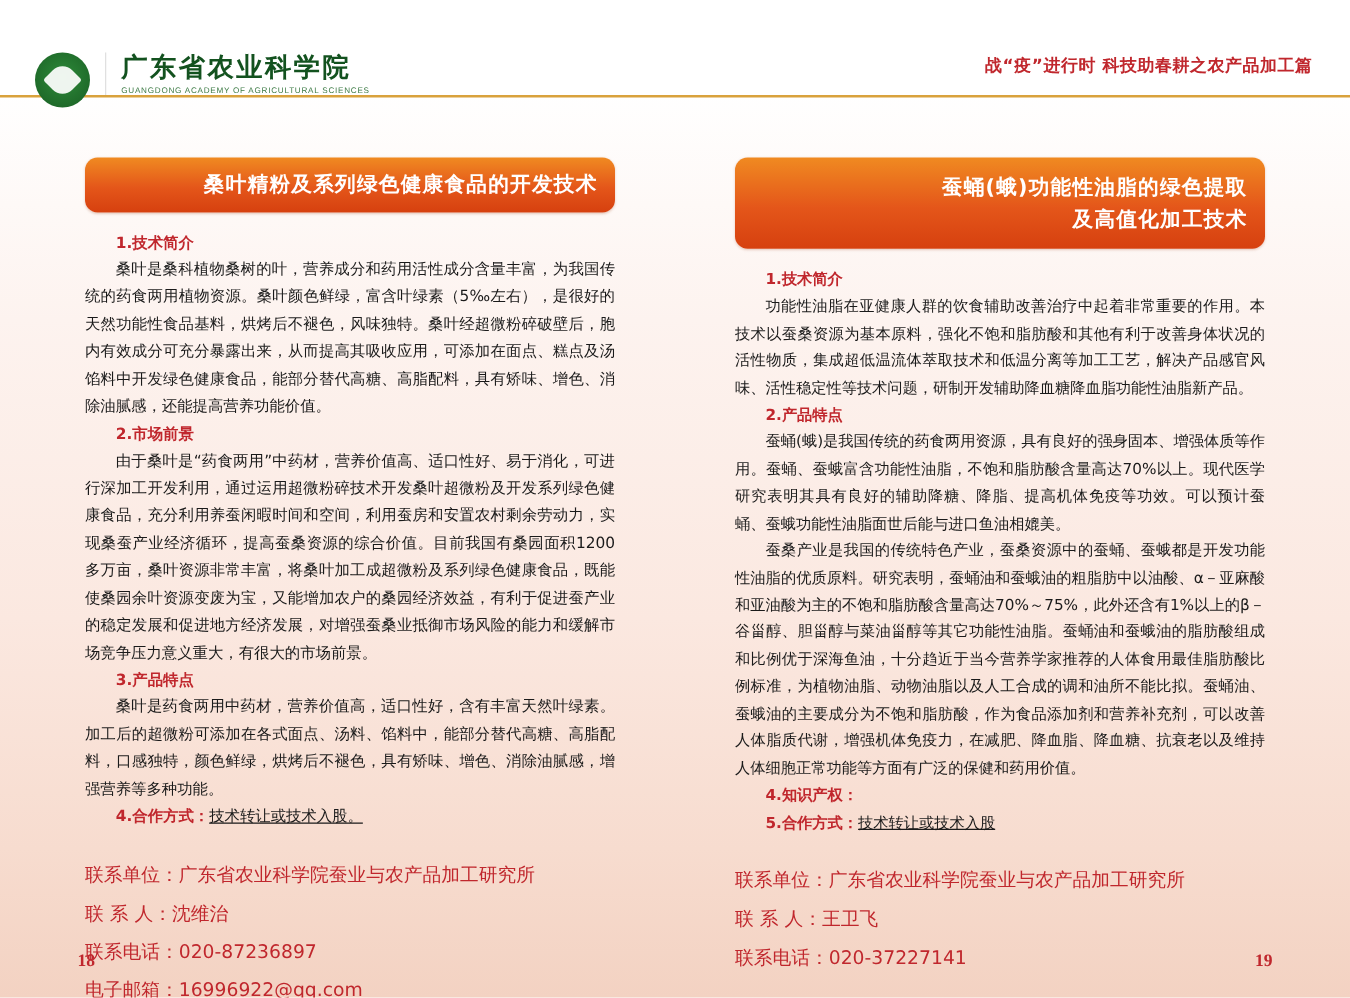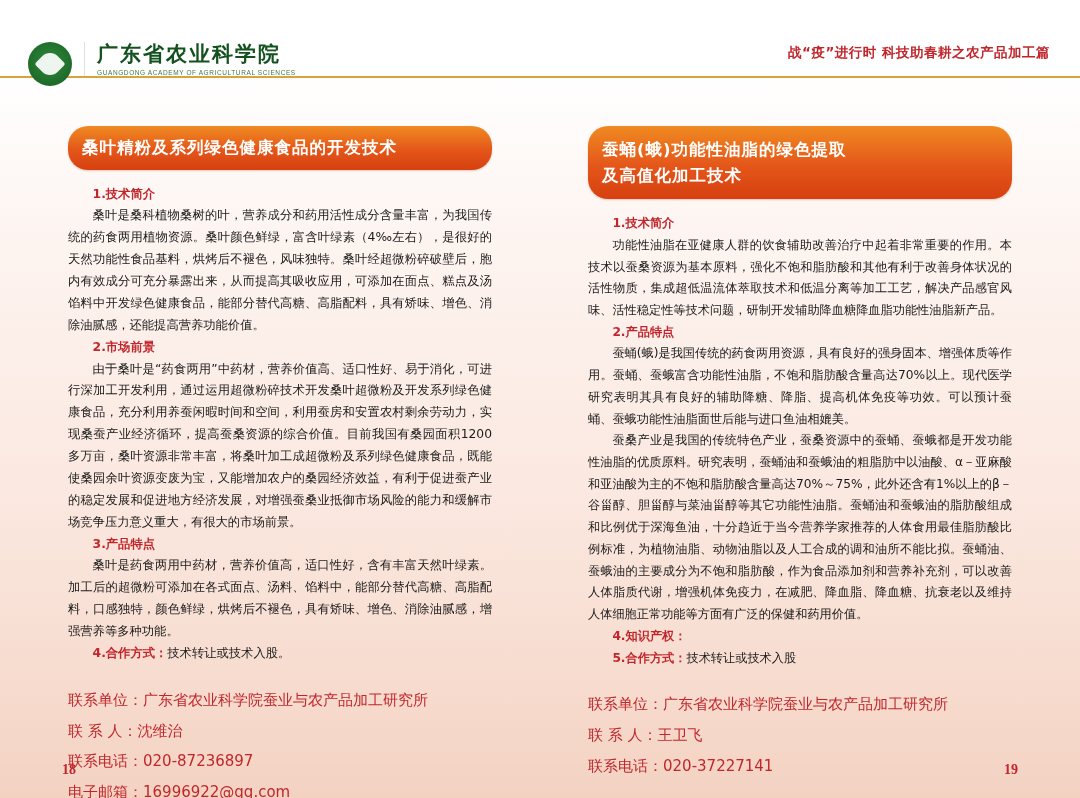--- a/index.html
+++ b/index.html
@@ -103,23 +103,23 @@
     top: 0;
     width: 540px;
     height: 720px;
     box-sizing: border-box;
   }
   .col-left  { left: 0; padding: 48px 48px 0 68px; }
   .col-right { left: 540px; padding: 48px 68px 0 48px; }
 
   .banner {
     background: linear-gradient(180deg, #f08a21 0%, #e4561a 55%, #d6400f 100%);
-    border-radius: 20px;
+    border-radius: 10px;
     color: #ffffff;
-    text-align: left;
+    text-align: right;
     padding: 9px 14px;
     font-family: "DejaVu Sans", "Liberation Sans", sans-serif;
     font-size: 16.5px;
     font-weight: bold;
     letter-spacing: 1px;
     line-height: 1.55;
     box-shadow: 0 1px 2px rgba(150,60,20,.25);
   }
   .banner-2line { padding: 11px 14px; }
 
@@ -137,20 +137,21 @@
   }
   p.head-line {
     margin: 0;
     color: #c0272d;
     font-weight: bold;
     text-indent: 2em;
   }
   p.head-line .body-run {
     color: #1a1a1a;
     font-weight: normal;
+    text-decoration: underline;
   }
   .contact {
     margin-top: 20px;
     font-family: "DejaVu Sans", "Liberation Sans", sans-serif;
     font-size: 15px;
     line-height: 2.05;
     color: #c0272d;
     font-weight: normal;
   }
   .contact div { white-space: nowrap; }
@@ -186,21 +187,21 @@
     </div>
   </div>
 
   <div class="columns">
 
     <div class="col col-left">
       <div class="banner">桑叶精粉及系列绿色健康食品的开发技术</div>
 
       <div class="body-text">
         <p class="head-line">1.技术简介</p>
-        <p class="para">桑叶是桑科植物桑树的叶，营养成分和药用活性成分含量丰富，为我国传统的药食两用植物资源。桑叶颜色鲜绿，富含叶绿素（4‰左右），是很好的天然功能性食品基料，烘烤后不褪色，风味独特。桑叶经超微粉碎破壁后，胞内有效成分可充分暴露出来，从而提高其吸收应用，可添加在面点、糕点及汤馅料中开发绿色健康食品，能部分替代高糖、高脂配料，具有矫味、增色、消除油腻感，还能提高营养功能价值。</p>
+        <p class="para">桑叶是桑科植物桑树的叶，营养成分和药用活性成分含量丰富，为我国传统的药食两用植物资源。桑叶颜色鲜绿，富含叶绿素（5‰左右），是很好的天然功能性食品基料，烘烤后不褪色，风味独特。桑叶经超微粉碎破壁后，胞内有效成分可充分暴露出来，从而提高其吸收应用，可添加在面点、糕点及汤馅料中开发绿色健康食品，能部分替代高糖、高脂配料，具有矫味、增色、消除油腻感，还能提高营养功能价值。</p>
 
         <p class="head-line">2.市场前景</p>
         <p class="para">由于桑叶是“药食两用”中药材，营养价值高、适口性好、易于消化，可进行深加工开发利用，通过运用超微粉碎技术开发桑叶超微粉及开发系列绿色健康食品，充分利用养蚕闲暇时间和空间，利用蚕房和安置农村剩余劳动力，实现桑蚕产业经济循环，提高蚕桑资源的综合价值。目前我国有桑园面积1200多万亩，桑叶资源非常丰富，将桑叶加工成超微粉及系列绿色健康食品，既能使桑园余叶资源变废为宝，又能增加农户的桑园经济效益，有利于促进蚕产业的稳定发展和促进地方经济发展，对增强蚕桑业抵御市场风险的能力和缓解市场竞争压力意义重大，有很大的市场前景。</p>
 
         <p class="head-line">3.产品特点</p>
         <p class="para">桑叶是药食两用中药材，营养价值高，适口性好，含有丰富天然叶绿素。加工后的超微粉可添加在各式面点、汤料、馅料中，能部分替代高糖、高脂配料，口感独特，颜色鲜绿，烘烤后不褪色，具有矫味、增色、消除油腻感，增强营养等多种功能。</p>
 
         <p class="head-line"><span>4.合作方式：</span><span class="body-run">技术转让或技术入股。</span></p>
       </div>
 

